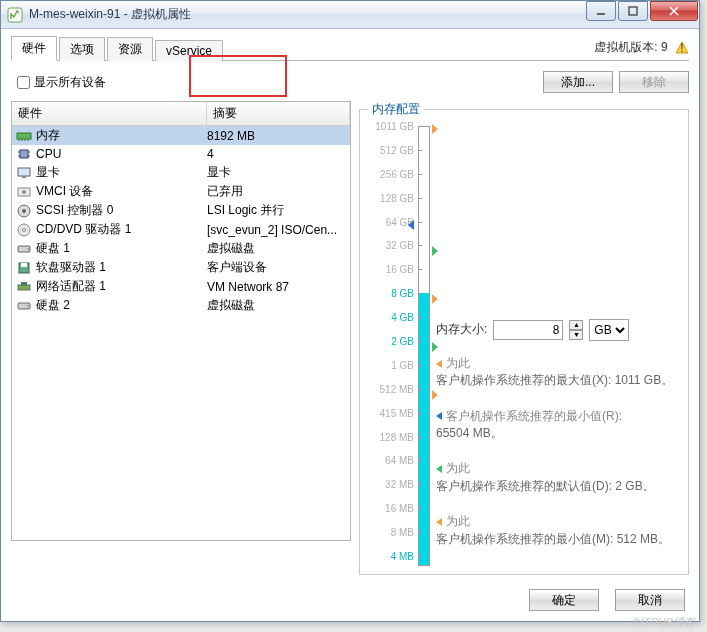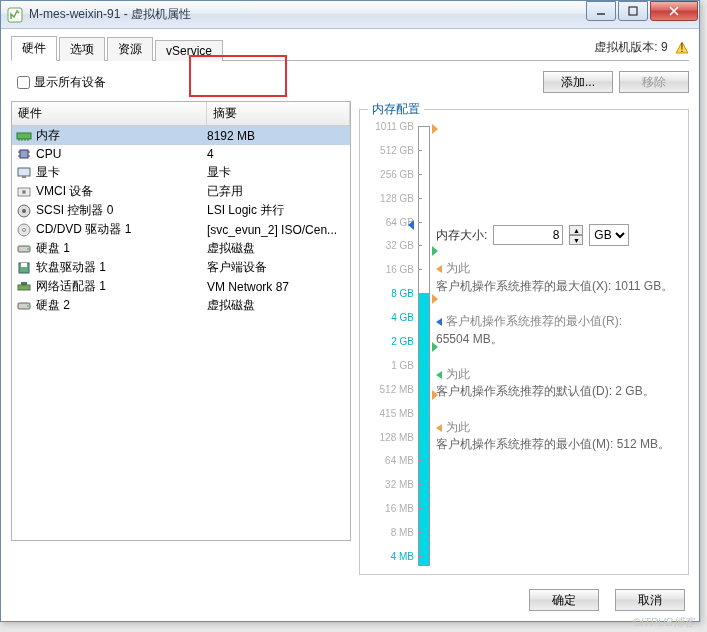--- a/index.html
+++ b/index.html
@@ -41,21 +41,21 @@
 .hw-head-cell:last-child { flex:1; }
 .hw-body { overflow:auto; }
 .hw-row { display:flex; align-items:center; padding:1px 4px; cursor:default; }
 .hw-row.selected { background:#c0d4ec; }
 .hw-cell1 { width:191px; display:flex; align-items:center; gap:4px; }
 .hw-cell2 { flex:1; white-space:nowrap; overflow:hidden; text-overflow:ellipsis; }
 .hw-ico { width:16px; height:16px; flex-shrink:0; }
 
 .mem-fieldset { border:1px solid #c8c8c8; padding:8px 8px 8px 8px; position:relative; flex:1; }
 .mem-fieldset legend { padding:0 4px; color:#0a5a9c; }
-.mem-inner { display:flex; gap:8px; align-items:center; }
+.mem-inner { display:flex; gap:8px; align-items:flex-end; }
 .scale-col { width:60px; position:relative; height:440px; }
 .scale-bar { position:absolute; left:50px; top:0; width:12px; height:440px; background:#fff; border:1px solid #9a9a9a; }
 .scale-fill { position:absolute; bottom:0; left:0; width:100%; background:#00d8e8; }
 .scale-labels div { position:absolute; right:14px; font-size:10px; color:#b0b0b0; text-align:right; white-space:nowrap; }
 .tick { position:absolute; left:50px; width:4px; height:1px; background:#999; }
 .marker { position:absolute; width:0; height:0; border-top:5px solid transparent; border-bottom:5px solid transparent; }
 .marker.left-arrow { left:40px; }
 .marker.right-arrow { left:64px; }
 
 .mem-desc { flex:1; padding-top:4px; color:#666; font-size:11px; line-height:1.45; }

